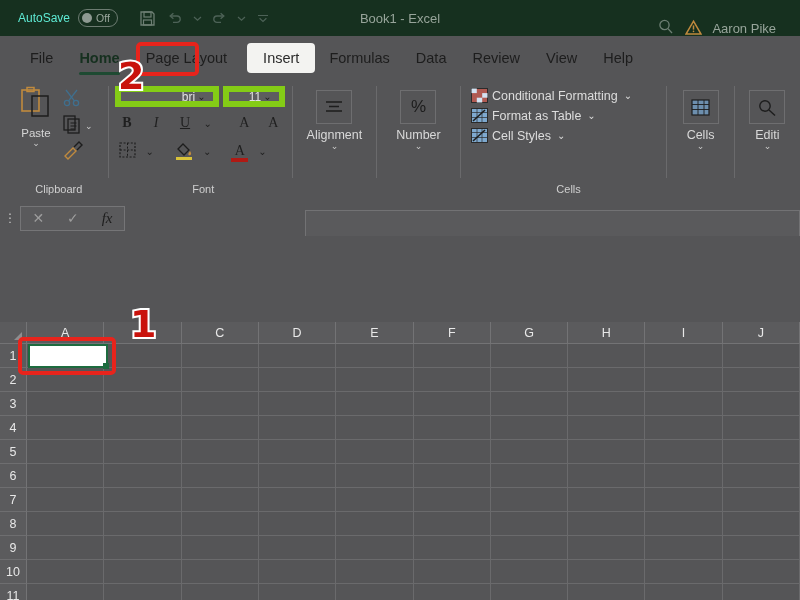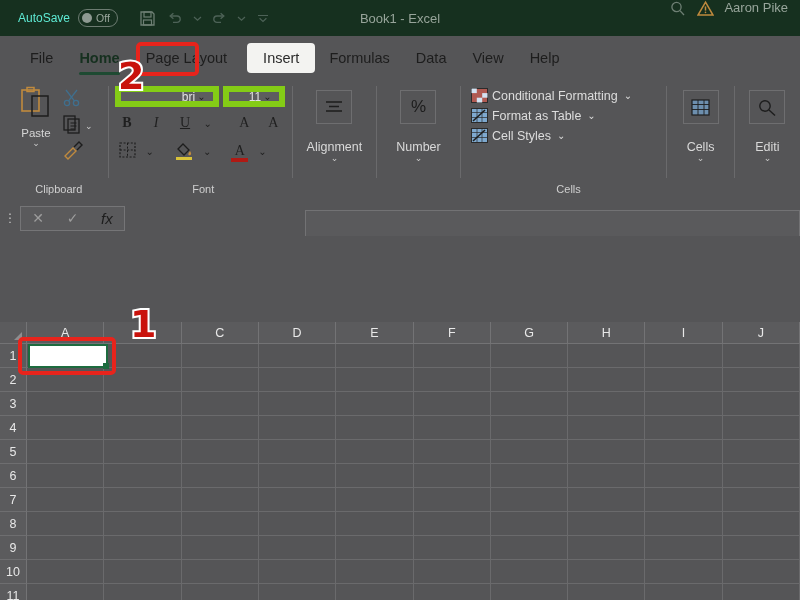--- a/index.html
+++ b/index.html
@@ -31,22 +31,22 @@
     width: 26px; height: 26px; display: flex; align-items: center;
     justify-content: center; color: #6e7f74;
   }
   .qat-btn.sm { width: 14px; }
   .qat-btn svg { display: block; }
   .doctitle {
     position: absolute; left: 0; right: 0; text-align: center;
     color: #97a49a; font-size: 13px; pointer-events: none;
   }
   .right-cluster {
-    position: absolute; right: 4px; top: 0; height: 36px;
-    display: flex; align-items: flex-start; gap: 10px; padding-right: 8px;
+    position: absolute; right: 16px; top: 0; height: 36px;
+    display: flex; align-items: flex-end; gap: 10px; padding-right: 8px;
   }
   .srch-icon { color: #6e7f74; display: flex; }
   .warn-icon { display: flex; }
   .username { color: #98a59b; font-size: 13px; white-space: nowrap; }
 
   
   .tabbar {
     position: absolute; left: 0; top: 36px; width: 800px; height: 44px;
     background: #555557;
     display: flex; align-items: center; padding-left: 18px; gap: 2px;
@@ -108,21 +108,21 @@
   .mini-chev { color: #1f1f1f; font-size: 10px; padding: 0 2px; }
 
   
   .collapsed { width: 92px; align-items: center; }
   .collapsed .grp-body { flex-direction: column; align-items: center; justify-content: flex-start; padding-top: 10px; }
   .coll-icon {
     width: 36px; height: 34px; border: 1px solid #6e6e70;
     display: flex; align-items: center; justify-content: center;
     color: #1c1c1c; font-size: 17px;
   }
-  .coll-label { font-size: 12.5px; color: #d9d9d9; margin-top: 16px; }
+  .coll-label { font-size: 12.5px; color: #d9d9d9; margin-top: 4px; }
 
   
   .styles { width: 226px; padding-left: 10px; }
   .style-rows { display: flex; flex-direction: column; gap: 5px; padding-top: 2px; }
   .style-row { display: flex; align-items: center; gap: 4px; text-align: center; }
   .style-txt { font-size: 12.5px; color: #dddddd; white-space: nowrap; }
   .sicon { width: 17px; height: 15px; position: relative; }
 
   
   .cells { width: 74px; align-items: center; }
@@ -138,21 +138,21 @@
     border: 1px solid #757577; display: flex; align-items: center;
     justify-content: space-between; padding: 0 6px;
     color: #f0f0f0; font-size: 12.5px;
   }
   .dots { width: 20px; text-align: center; color: #c9c9c9; font-size: 12px; letter-spacing: 0; }
   .fx-group {
     width: 105px; height: 25px; background: #5a5a5c; border: 1px solid #757577;
     display: flex; align-items: center; justify-content: space-around;
     color: #9d9d9d; font-size: 14px;
   }
-  .fx-italic { font-family: Liberation Sans, sans-serif; font-style: italic; color: #1d1d1d; font-size: 15px; }
+  .fx-italic { font-family: Liberation Serif, serif; font-style: italic; color: #1d1d1d; font-size: 15px; }
   .fbar-expand {
     position: absolute; left: 305px; top: 210px; width: 495px; height: 103px;
     background: #5a5a5c; border: 1px solid #727274;
   }
 
   
   .grid-wrap { position: absolute; left: 0; top: 236px; width: 800px; height: 364px; background: #555557; }
   .colhdr { position: absolute; left: 0; top: 86px; width: 800px; height: 22px; display: flex; }
   .corner {
     width: 28px; height: 22px; background: #5b5b5d; border-right: 1px solid #737375;
@@ -277,20 +277,21 @@
     </div>
   </div>
 
   <div class="tabbar">
     <span class="tab">File</span>
     <span class="tab active">Home</span>
     <span class="tab">Page Layout</span>
     <span class="tab insert-tab">Insert</span>
     <span class="tab">Formulas</span>
     <span class="tab">Data</span>
+    <span class="tab">Review</span>
     <span class="tab">View</span>
     <span class="tab">Help</span>
   </div>
 
   <div class="ribbon">
 
     <div class="grp clip">
       <div class="grp-body">
         <div class="clip-inner">
           <div class="paste-col">

